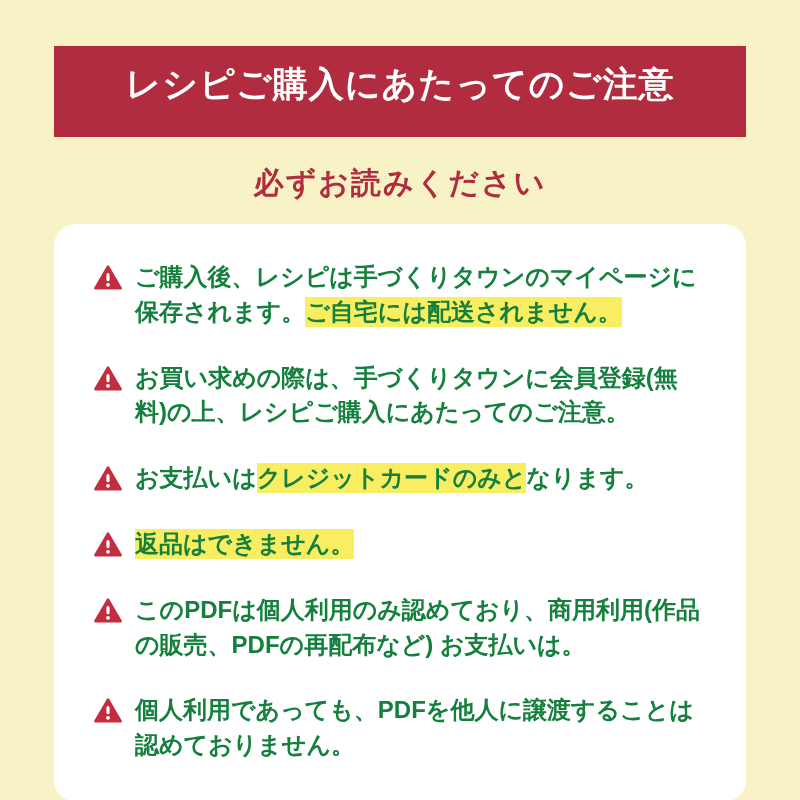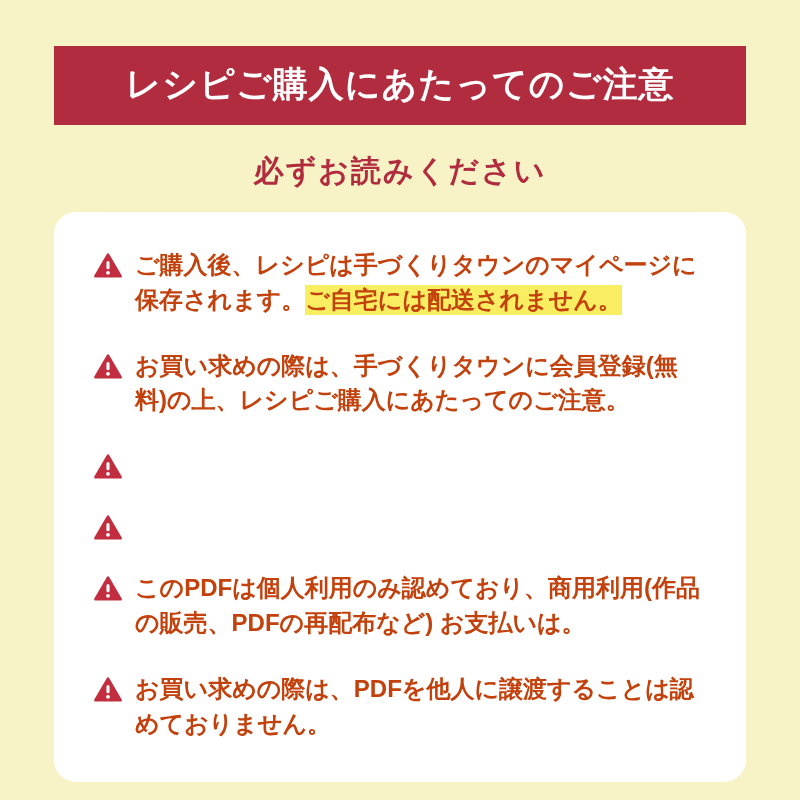--- a/index.html
+++ b/index.html
@@ -13,21 +13,21 @@
   }
   .wrap {
     padding: 46px 54px 0;
   }
   .banner {
     background: #b02c3e;
     color: #ffffff;
     font-size: 35px;
     font-weight: 700;
     text-align: center;
-    padding: 15px 6px 17px;
+    padding: 15px 6px 29px;
     letter-spacing: 1px;
   }
   .subtitle {
     color: #b02c3e;
     font-size: 30px;
     font-weight: 700;
     text-align: center;
     margin: 26px 0 20px;
     letter-spacing: 2px;
     font-family: Liberation Serif, serif;
@@ -39,21 +39,21 @@
     min-height: 570px;
   }
   .notice {
     display: flex;
     align-items: flex-start;
     gap: 13px;
     margin-bottom: 31px;
     font-size: 24px;
     font-weight: 700;
     line-height: 1.45;
-    color: #c2410c;
+    color: #15803d;
   }
   .notice .icon {
     flex: 0 0 auto;
     margin-top: 4px;
     line-height: 0;
   }
   .notice p {
     margin: 0;
   }
   .hl:not(:empty) {
@@ -97,30 +97,32 @@
     </div>
 
     <div class="notice">
       <span class="icon">
         <svg width="28" height="26" viewBox="0 0 32 30" aria-hidden="true">
           <path d="M16 3 L30.5 28 L1.5 28 Z" fill="#c22e40" stroke="#c22e40" stroke-width="3" stroke-linejoin="round"></path>
           <rect x="14.2" y="10.5" width="3.6" height="9.5" rx="1.8" fill="#ffffff"></rect>
           <circle cx="16" cy="24" r="2.2" fill="#ffffff"></circle>
         </svg>
       </span>
+      <p><span>お支払いは</span><span class="hl">クレジットカードのみと</span><span>なります。</span></p>
     </div>
 
     <div class="notice">
       <span class="icon">
         <svg width="28" height="26" viewBox="0 0 32 30" aria-hidden="true">
           <path d="M16 3 L30.5 28 L1.5 28 Z" fill="#c22e40" stroke="#c22e40" stroke-width="3" stroke-linejoin="round"></path>
           <rect x="14.2" y="10.5" width="3.6" height="9.5" rx="1.8" fill="#ffffff"></rect>
           <circle cx="16" cy="24" r="2.2" fill="#ffffff"></circle>
         </svg>
       </span>
+      <p><span></span><span class="hl">返品はできません。</span><span></span></p>
     </div>
 
     <div class="notice">
       <span class="icon">
         <svg width="28" height="26" viewBox="0 0 32 30" aria-hidden="true">
           <path d="M16 3 L30.5 28 L1.5 28 Z" fill="#c22e40" stroke="#c22e40" stroke-width="3" stroke-linejoin="round"></path>
           <rect x="14.2" y="10.5" width="3.6" height="9.5" rx="1.8" fill="#ffffff"></rect>
           <circle cx="16" cy="24" r="2.2" fill="#ffffff"></circle>
         </svg>
       </span>
@@ -128,17 +130,17 @@
     </div>
 
     <div class="notice">
       <span class="icon">
         <svg width="28" height="26" viewBox="0 0 32 30" aria-hidden="true">
           <path d="M16 3 L30.5 28 L1.5 28 Z" fill="#c22e40" stroke="#c22e40" stroke-width="3" stroke-linejoin="round"></path>
           <rect x="14.2" y="10.5" width="3.6" height="9.5" rx="1.8" fill="#ffffff"></rect>
           <circle cx="16" cy="24" r="2.2" fill="#ffffff"></circle>
         </svg>
       </span>
-      <p><span>お買い求めの際は、PDFを他人に譲渡することは認めておりません。</span><span class="hl"></span><span></span></p>
+      <p><span>個人利用であっても、PDFを他人に譲渡することは認めておりません。</span><span class="hl"></span><span></span></p>
     </div>
 
   </div>
 </div>
 
 </body></html>

